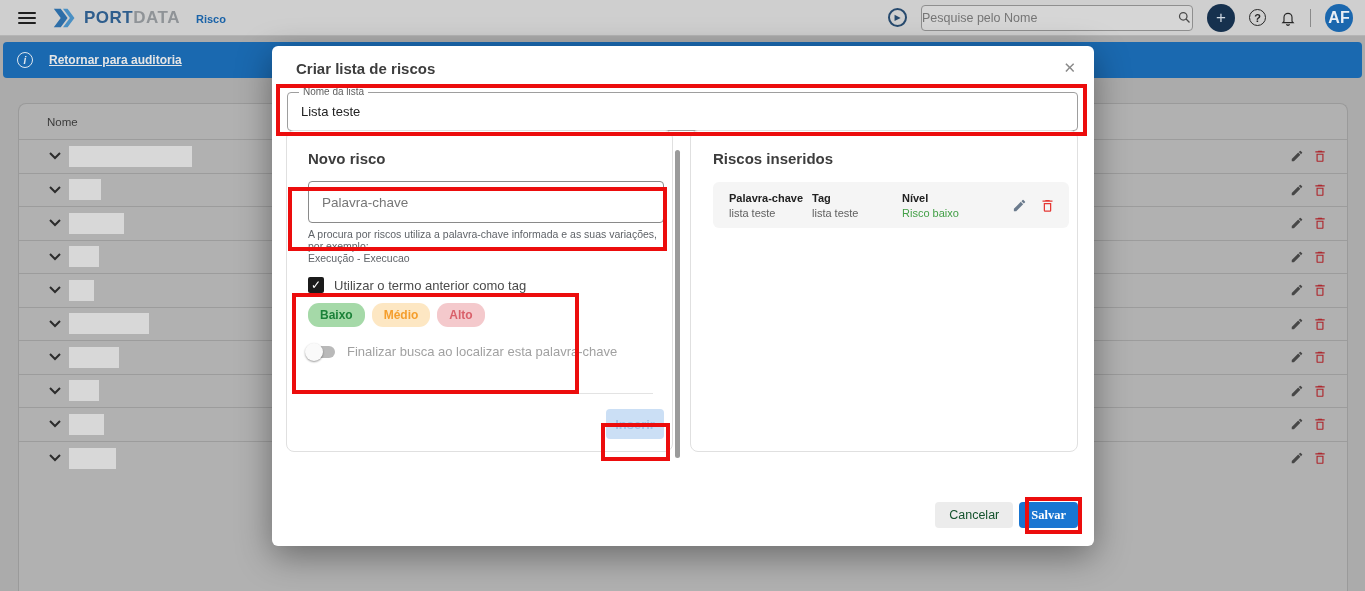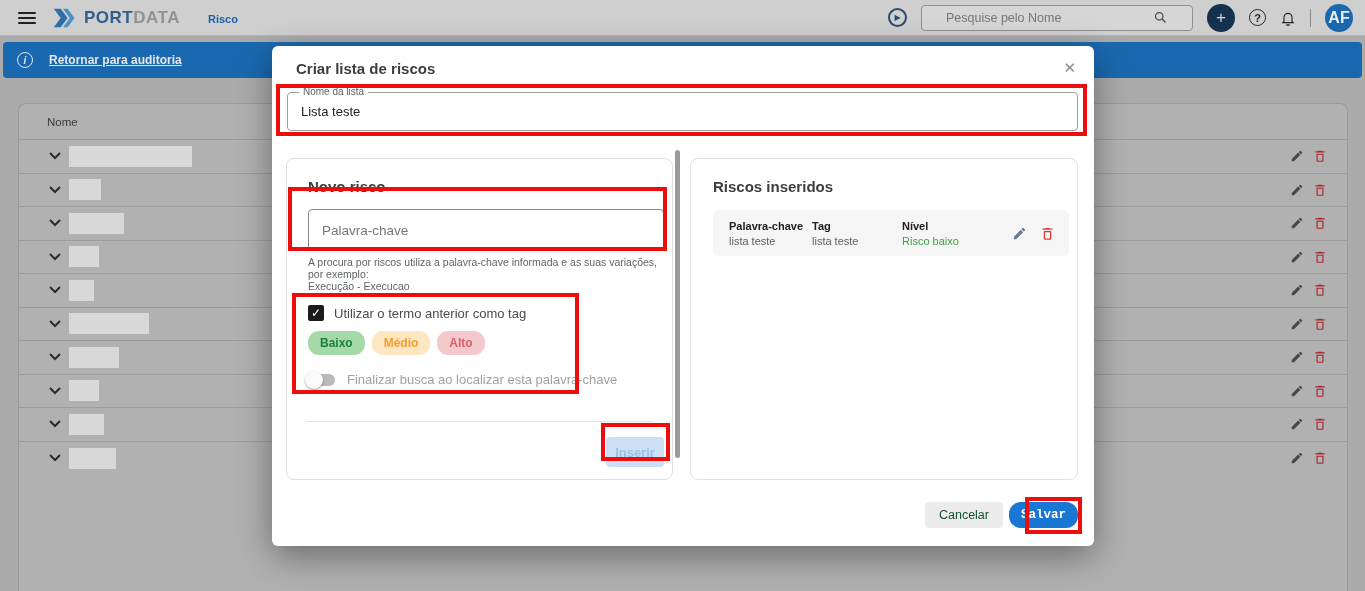--- a/index.html
+++ b/index.html
@@ -7,26 +7,26 @@
   body { font-family:"Liberation Sans", sans-serif; background:#ababab; position:relative; }
 
   
   .topbar { position:absolute; left:0; top:0; width:1365px; height:36px; background:#cfcfcf;
             border-bottom:1px solid #b5b5b5; display:flex; align-items:center; padding:0 12px; }
   .hamburger { width:18px; display:flex; flex-direction:column; gap:3px; margin:0 14px 0 6px; cursor:pointer; }
   .hamburger .bar { height:2px; background:#1f1f1f; border-radius:1px; }
   .brand { display:flex; align-items:center; gap:8px; }
   .brand-text { font-size:17px; font-weight:bold; letter-spacing:.5px; color:#2f5e8d; }
   .brand-text .lt { color:#8f9397; }
-  .app-label { font-size:11px; font-weight:bold; color:#1a63a8; margin-left:28px; margin-top:2px; }
+  .app-label { font-size:11px; font-weight:bold; color:#1a63a8; margin-left:16px; margin-top:2px; }
   .topbar-right { margin-left:auto; display:flex; align-items:center; gap:14px; }
   .play-circle { width:19px; height:19px; border:2px solid #274a6e; border-radius:50%;
                  color:#274a6e; font-size:8px; display:flex; align-items:center; justify-content:center; }
   .searchbox { width:272px; height:26px; border:1px solid #8f8f8f; border-radius:4px; background:#d6d6d6;
-               display:flex; align-items:center; padding:0 24px; }
+               display:flex; align-items:center; padding:0 0; }
   .searchbox input { flex:1; border:none; outline:none; background:transparent; font-size:12.5px; color:#333;
                      font-family:"Liberation Sans", sans-serif; }
   .searchbox input::placeholder { color:#767676; }
   .searchbox svg { color:#4a4a4a; }
   .fab-plus { width:28px; height:28px; border-radius:50%; background:#16314e; color:#cfd8e2;
               font-size:17px; display:flex; align-items:center; justify-content:center; cursor:pointer; }
   .help-circle { width:17px; height:17px; border:1.8px solid #262626; border-radius:50%; color:#262626;
                  font-size:11px; font-weight:bold; display:flex; align-items:center; justify-content:center; }
   .bell { color:#262626; display:flex; }
   .vdivider { width:1px; height:18px; background:#8a8a8a; }
@@ -60,21 +60,21 @@
   .modal-title { position:absolute; left:24px; top:14px; font-size:15px; font-weight:bold; color:#3d3d3d; }
   .modal-close { position:absolute; right:18px; top:13px; font-size:15px; color:#8a8a8a; cursor:pointer; }
 
   .name-field { position:absolute; left:15px; top:46px; width:791px; height:39px;
                 border:1px solid #9e9e9e; border-radius:4px; }
   .name-field .flabel { position:absolute; top:-7px; left:11px; background:#fff; padding:0 4px;
                         font-size:10px; color:#5f5f5f; }
   .name-field input { width:100%; height:100%; border:none; outline:none; padding:0 13px; font-size:13px;
                       color:#222; font-family:"Liberation Sans", sans-serif; background:transparent; }
 
-  .panel { position:absolute; top:112px; width:388px; height:322px; background:#fff;
+  .panel { position:absolute; top:84px; width:388px; height:322px; background:#fff;
            border:1px solid #e0e0e0; border-radius:8px; }
   .panel-left  { left:14px; width:387px; padding:19px 19px 0 21px; }
   .panel-right { left:418px; padding:19px 16px 0 22px; }
   .panel h3 { font-size:15px; font-weight:bold; color:#3d3d3d; }
 
   .kw-input { margin-top:14px; width:356px; height:42px; border:1px solid #8a8a8a; border-radius:4px;
               display:flex; align-items:center; }
   .kw-input input { width:100%; border:none; outline:none; padding:0 13px; font-size:13.5px; color:#333;
                     font-family:"Liberation Sans", sans-serif; background:transparent; }
   .kw-input input::placeholder { color:#767676; }
@@ -111,21 +111,21 @@
   .ri-icons .pencil { color:#6b7b8d; display:flex; cursor:pointer; }
   .ri-icons .trash  { color:#e53935; display:flex; cursor:pointer; }
 
   .scrollbar-thumb { position:absolute; left:403px; top:104px; width:5px; height:308px;
                      background:#9b9b9b; border-radius:3px; }
 
   .modal-footer { position:absolute; right:16px; bottom:18px; display:flex; gap:6px; }
   .btn-cancel { height:26px; padding:0 14px; background:#ececec; color:#14532d; font-size:12.5px;
                 border:none; border-radius:4px; font-family:"Liberation Sans", sans-serif; cursor:pointer; }
   .btn-save { height:26px; padding:0 12px; background:#1976d2; color:#fff; font-size:12.5px; font-weight:bold;
-              border:none; border-radius:12px; font-family:Liberation Mono, monospace; cursor:pointer; }
+              border:none; border-radius:4px; font-family:Liberation Serif, serif; cursor:pointer; }
 
   
   .ann { position:absolute; border:4px solid #ec0d0d; z-index:30; pointer-events:none; }
   .ann-name    { left:276px;  top:84px;  width:811px; height:52px; }
   .ann-keyword { left:288px;  top:187px; width:379px; height:64px; }
   .ann-level   { left:292px;  top:293px; width:287px; height:101px; }
   .ann-insert  { left:601px;  top:423px; width:69px;  height:38px; }
   .ann-save    { left:1025px; top:497px; width:57px;  height:37px; }
 </style>
 </head>

